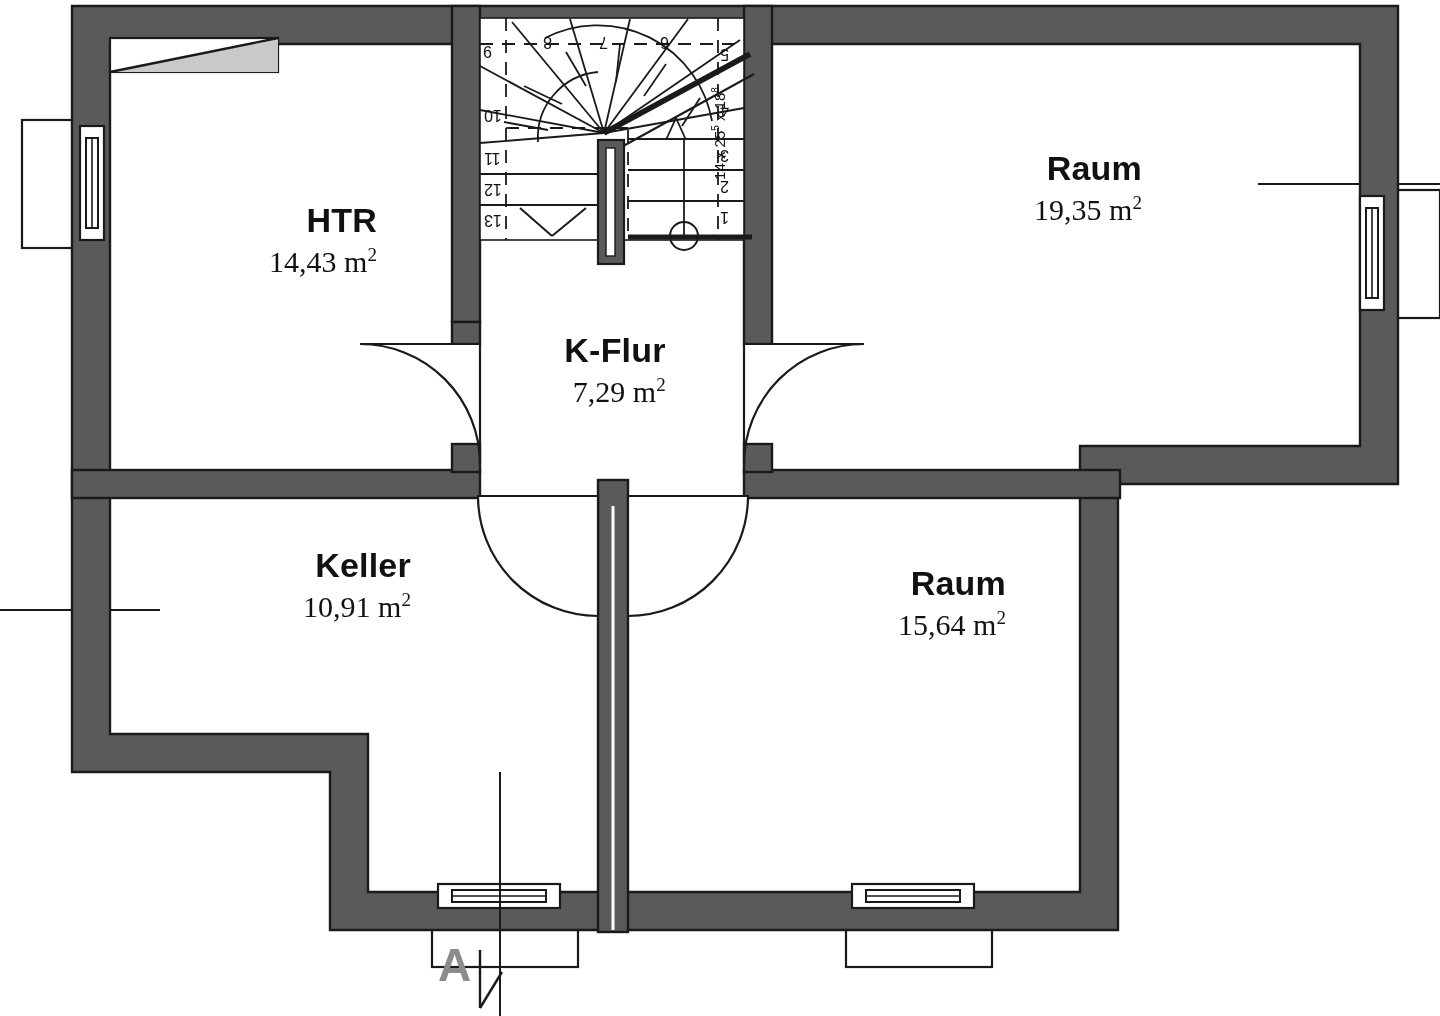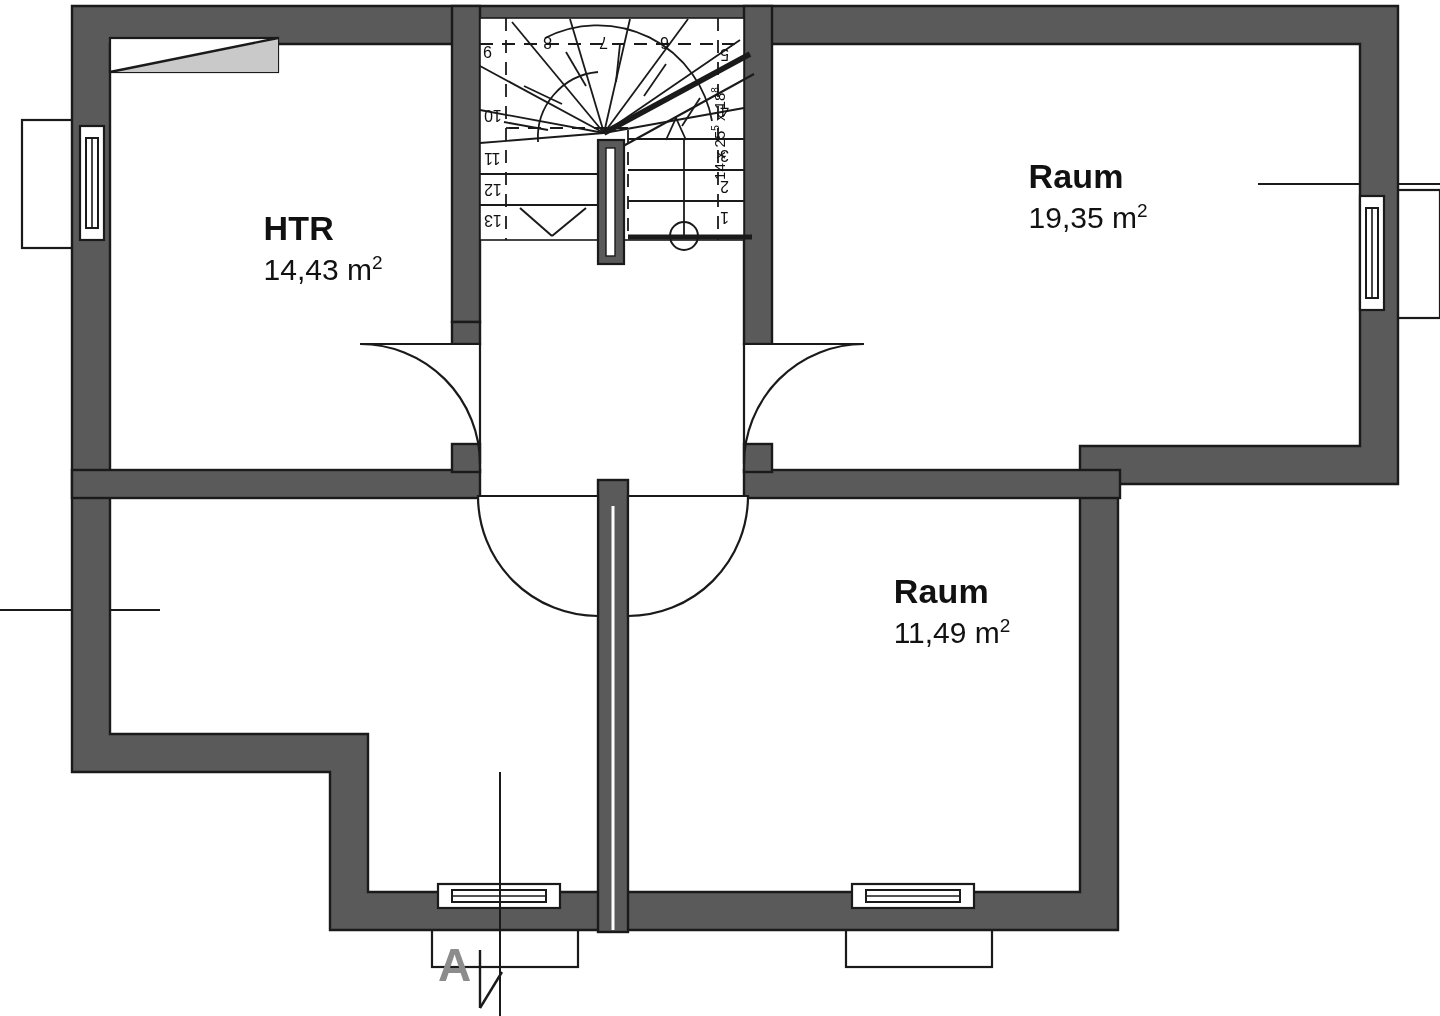--- a/index.html
+++ b/index.html
@@ -19,38 +19,38 @@
     height: 1016px;
     background: #ffffff;
   }
   #plan-svg {
     position: absolute;
     left: 0;
     top: 0;
   }
   .room-label {
     position: absolute;
-    text-align: left;
+    text-align: right;
     color: #111111;
     line-height: 1.18;
     white-space: nowrap;
     user-select: none;
-    margin-top: 8px;
   }
   .room-label .rl-name {
     display: block;
     font-size: 34px;
     font-weight: bold;
     letter-spacing: 0.2px;
   }
   .room-label .rl-area {
     display: block;
     font-size: 30px;
     font-weight: normal;
     margin-top: 4px;
+    font-family: Liberation Serif, serif;
   }
   .room-label .rl-area sup {
     font-size: 19px;
     vertical-align: super;
     line-height: 0;
   }
   .stair-num {
     position: absolute;
     font-size: 16px;
     font-weight: normal;
@@ -278,25 +278,33 @@
   <div class="room-label" style="left:323px; top:200px; transform:translate(-50%,0);">
     <span class="rl-name">HTR</span>
     <span class="rl-area"><span>14,43 m</span><sup>2</sup></span>
   </div>
 
   <div class="room-label" style="left:1088px; top:148px; transform:translate(-50%,0);">
     <span class="rl-name">Raum</span>
     <span class="rl-area"><span>19,35 m</span><sup>2</sup></span>
   </div>
 
-
+  <div class="room-label" style="left:615px; top:330px; transform:translate(-50%,0);">
+    <span class="rl-name">K-Flur</span>
+    <span class="rl-area"><span>7,29 m</span><sup>2</sup></span>
+  </div>
+
+  <div class="room-label" style="left:357px; top:545px; transform:translate(-50%,0);">
+    <span class="rl-name">Keller</span>
+    <span class="rl-area"><span>10,91 m</span><sup>2</sup></span>
+  </div>
 
   <div class="room-label" style="left:952px; top:563px; transform:translate(-50%,0);">
     <span class="rl-name">Raum</span>
-    <span class="rl-area"><span>11,49 m</span><sup>2</sup></span>
+    <span class="rl-area"><span>15,64 m</span><sup>2</sup></span>
   </div>
 
   <div id="tread-numbers">
       <div class="stair-num" style="left: 720px; top: 208px;">1</div>
       <div class="stair-num" style="left: 720px; top: 177px;">2</div>
       <div class="stair-num" style="left: 720px; top: 146px;">3</div>
       <div class="stair-num" style="left: 720px; top: 101px;">4</div>
       <div class="stair-num" style="left: 720px; top: 45px;">5</div>
       <div class="stair-num" style="left: 660px; top: 33px;">6</div>
       <div class="stair-num" style="left: 599px; top: 33px;">7</div>

